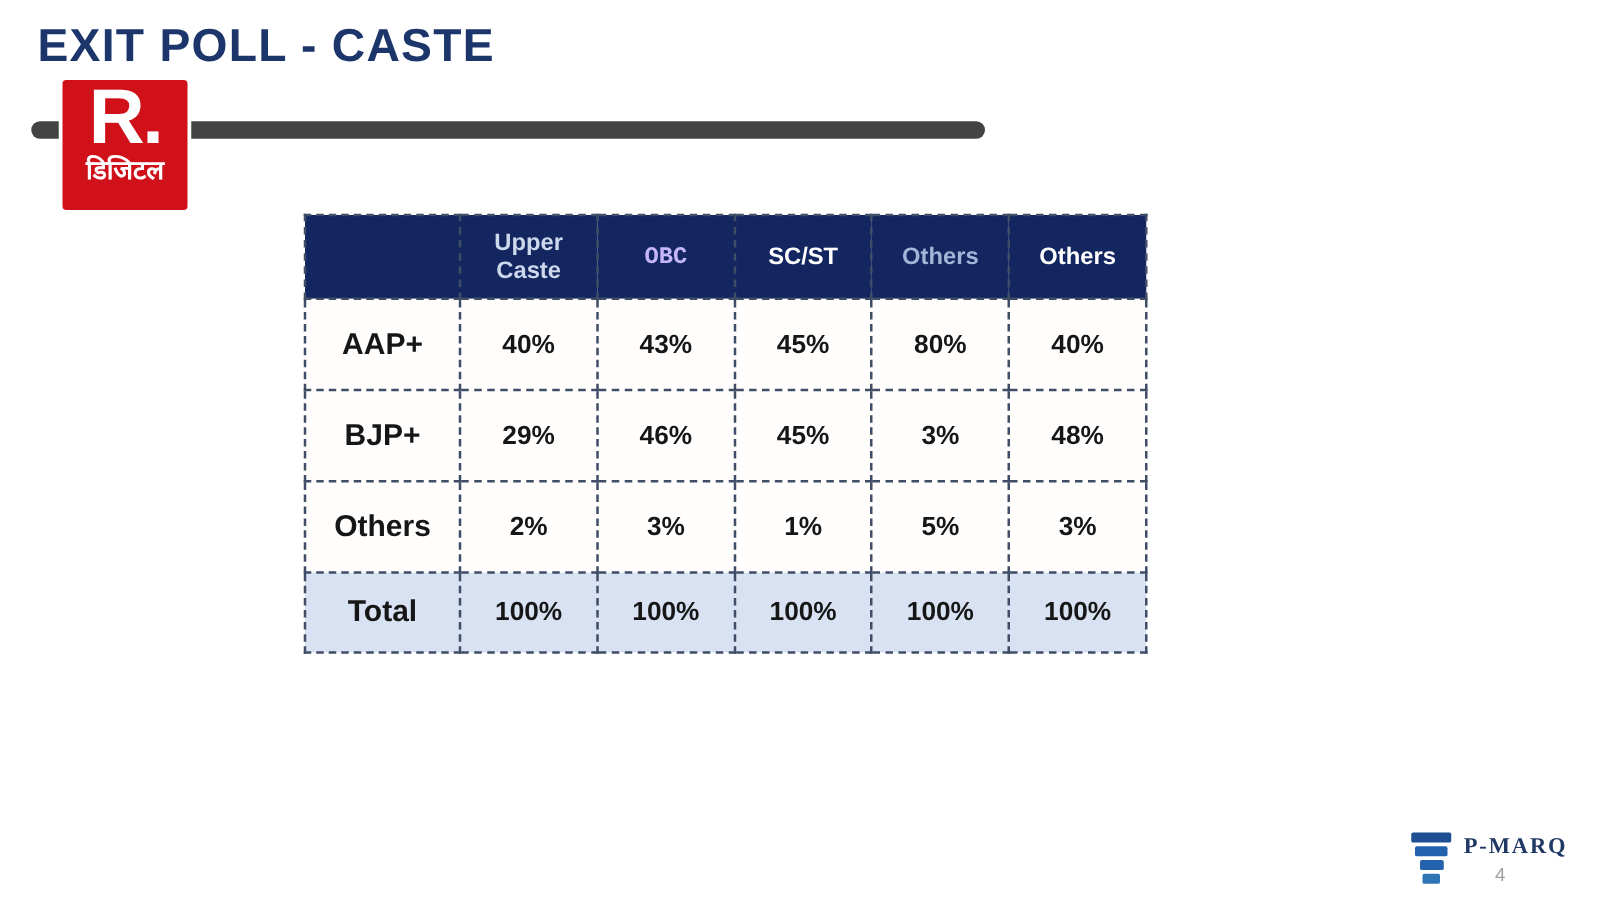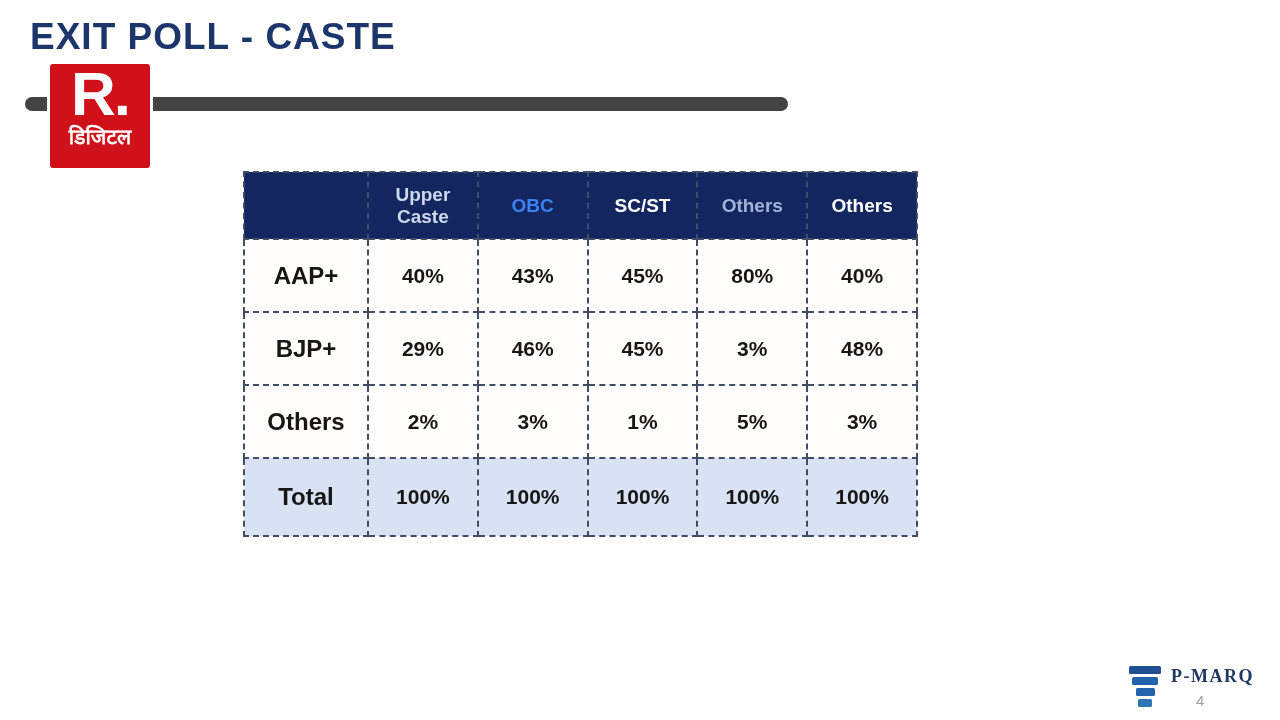--- a/index.html
+++ b/index.html
@@ -60,21 +60,21 @@
     color:#ffffff;font-size:19px;font-weight:700;line-height:1.15;
     height:67px;padding:2px 14px;
   }
   thead th.corner{padding:0;}
   tbody td{
     background:var(--cell-bg);
     color:var(--value-ink);font-size:21px;font-weight:700;
     height:73px;
   }
   tbody td.row-label{font-size:24px;font-weight:700;}
-  tbody tr.total td{background:var(--total-row-bg);height:78px;}
+  tbody tr.total td{background:var(--total-row-bg);height:64px;}
   
   .pmarq{
     position:absolute;left:1128px;top:666px;
     display:flex;align-items:flex-start;gap:9px;
   }
   .funnel{
     display:flex;flex-direction:column;align-items:center;gap:3px;width:34px;
   }
   .funnel span{display:block;height:8px;border-radius:1.5px;background:var(--funnel-blue);}
   .funnel .f1{width:32px;background:#1d4f92;}
@@ -107,21 +107,21 @@
 
   <div class="table-wrap">
     <table>
       <colgroup>
         <col class="label-col">
       </colgroup>
       <thead>
         <tr>
             <th class="corner"></th>
             <th style="color: rgb(205, 216, 236);">Upper Caste</th>
-            <th style="color: #3b82f6;">OBC</th>
+            <th style="color: #c4b5fd; font-family: Liberation Mono, monospace;">OBC</th>
             <th style="color: rgb(255, 255, 255);">SC/ST</th>
             <th style="color: rgb(163, 181, 214);">Others</th>
             <th style="color: rgb(255, 255, 255);">Others</th>
           </tr>
       </thead>
       <tbody>
           <tr>
             <td class="row-label">AAP+</td>
             <td>40%</td>
             <td>43%</td>

